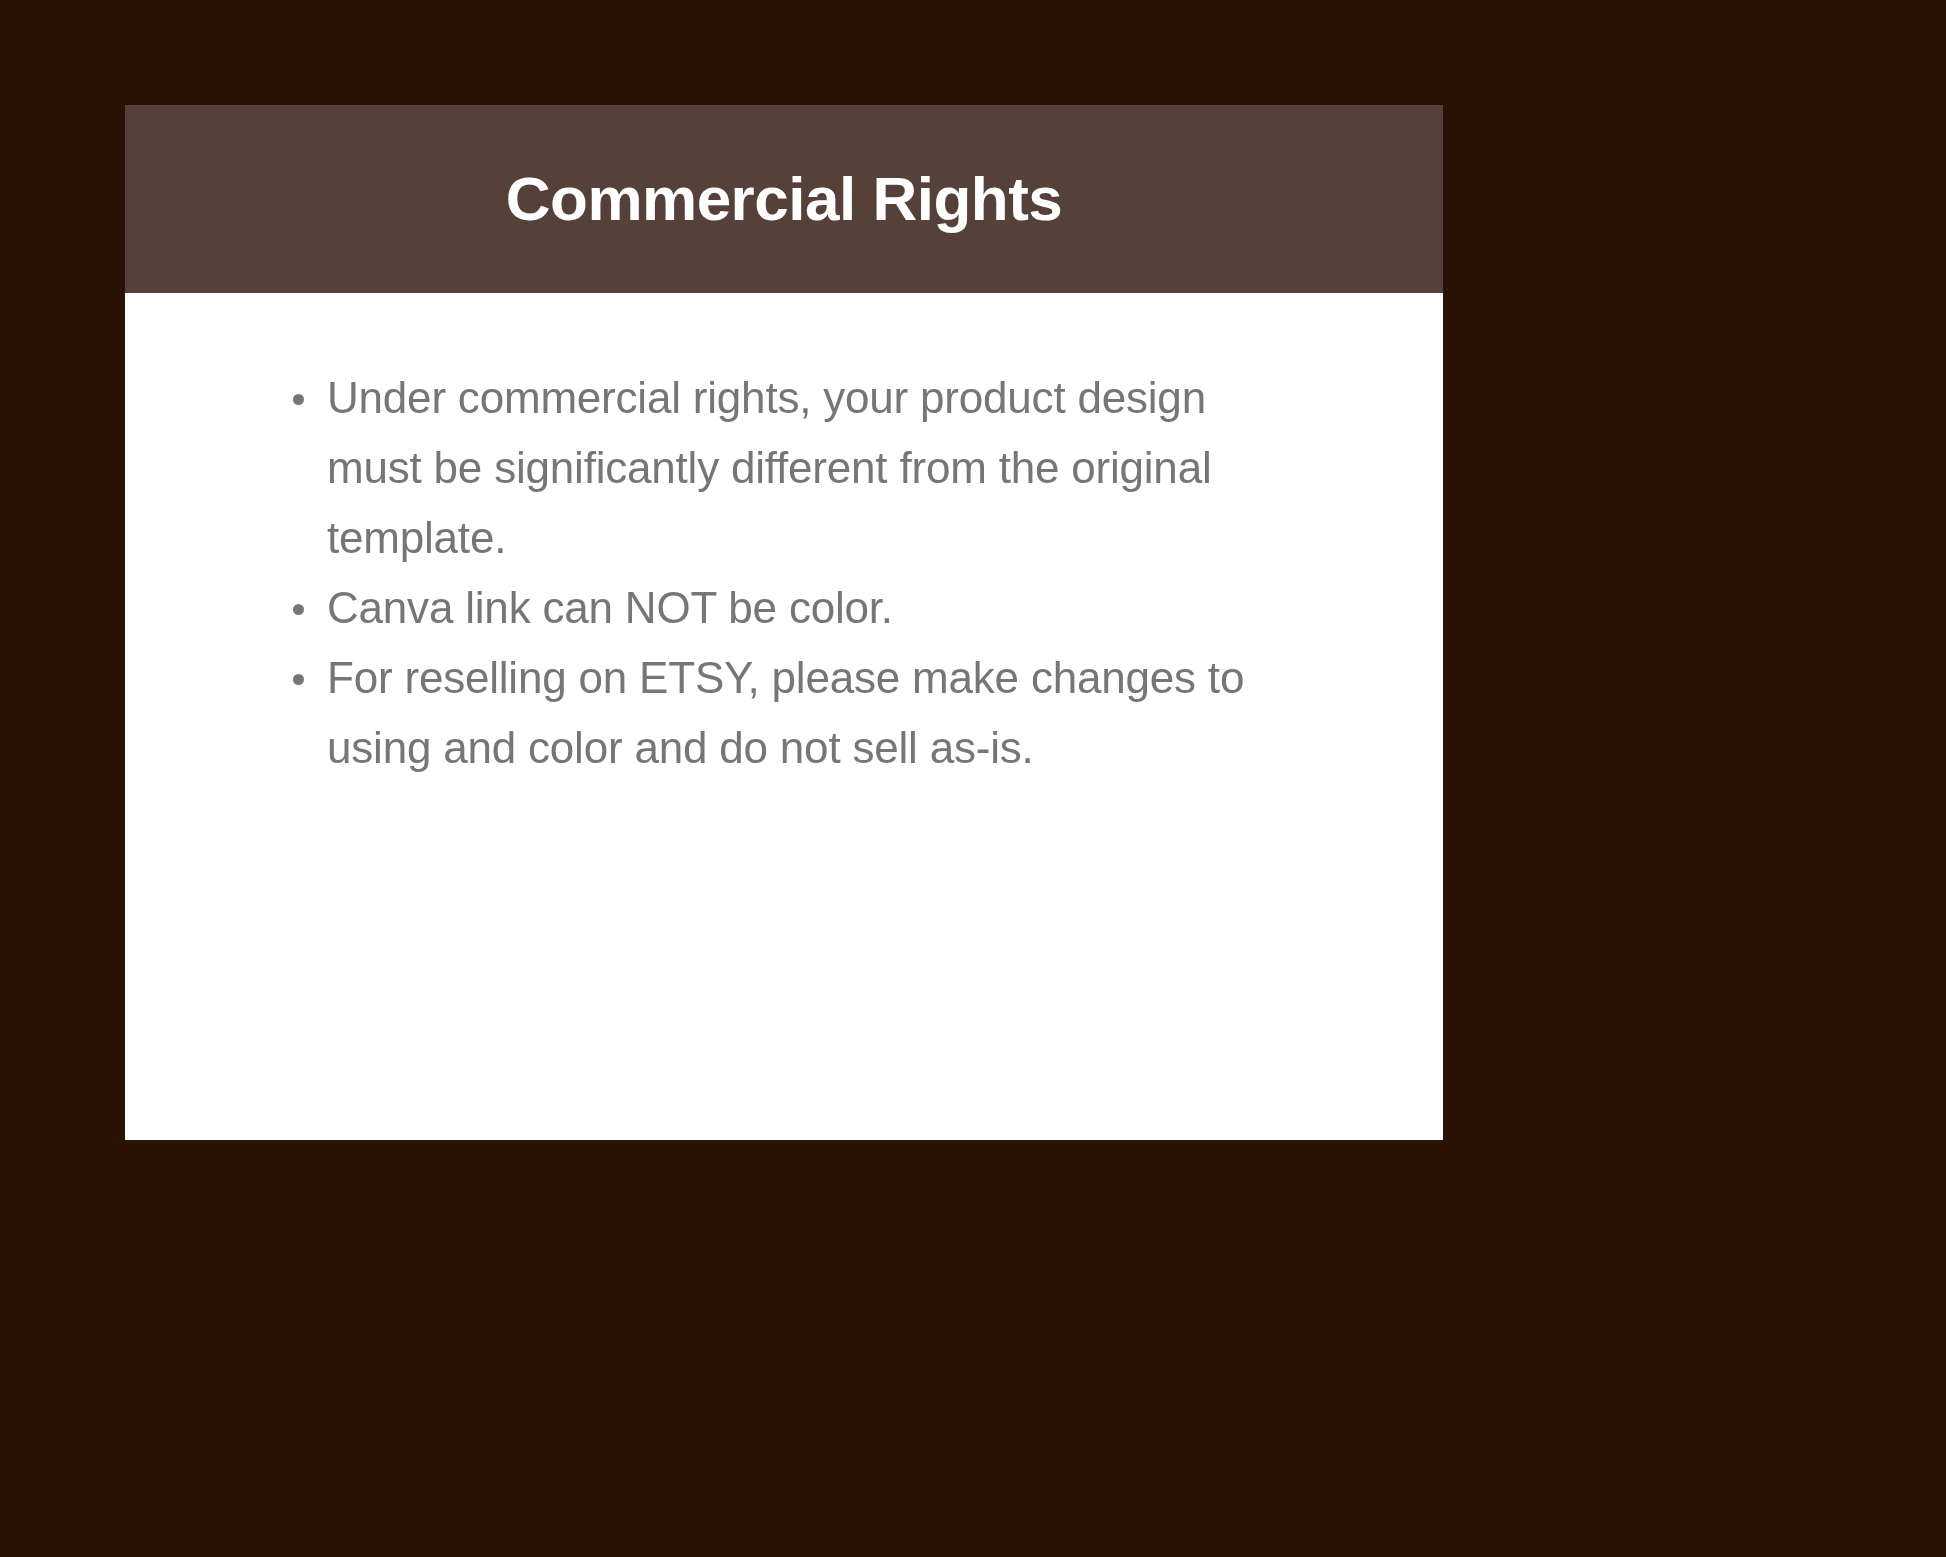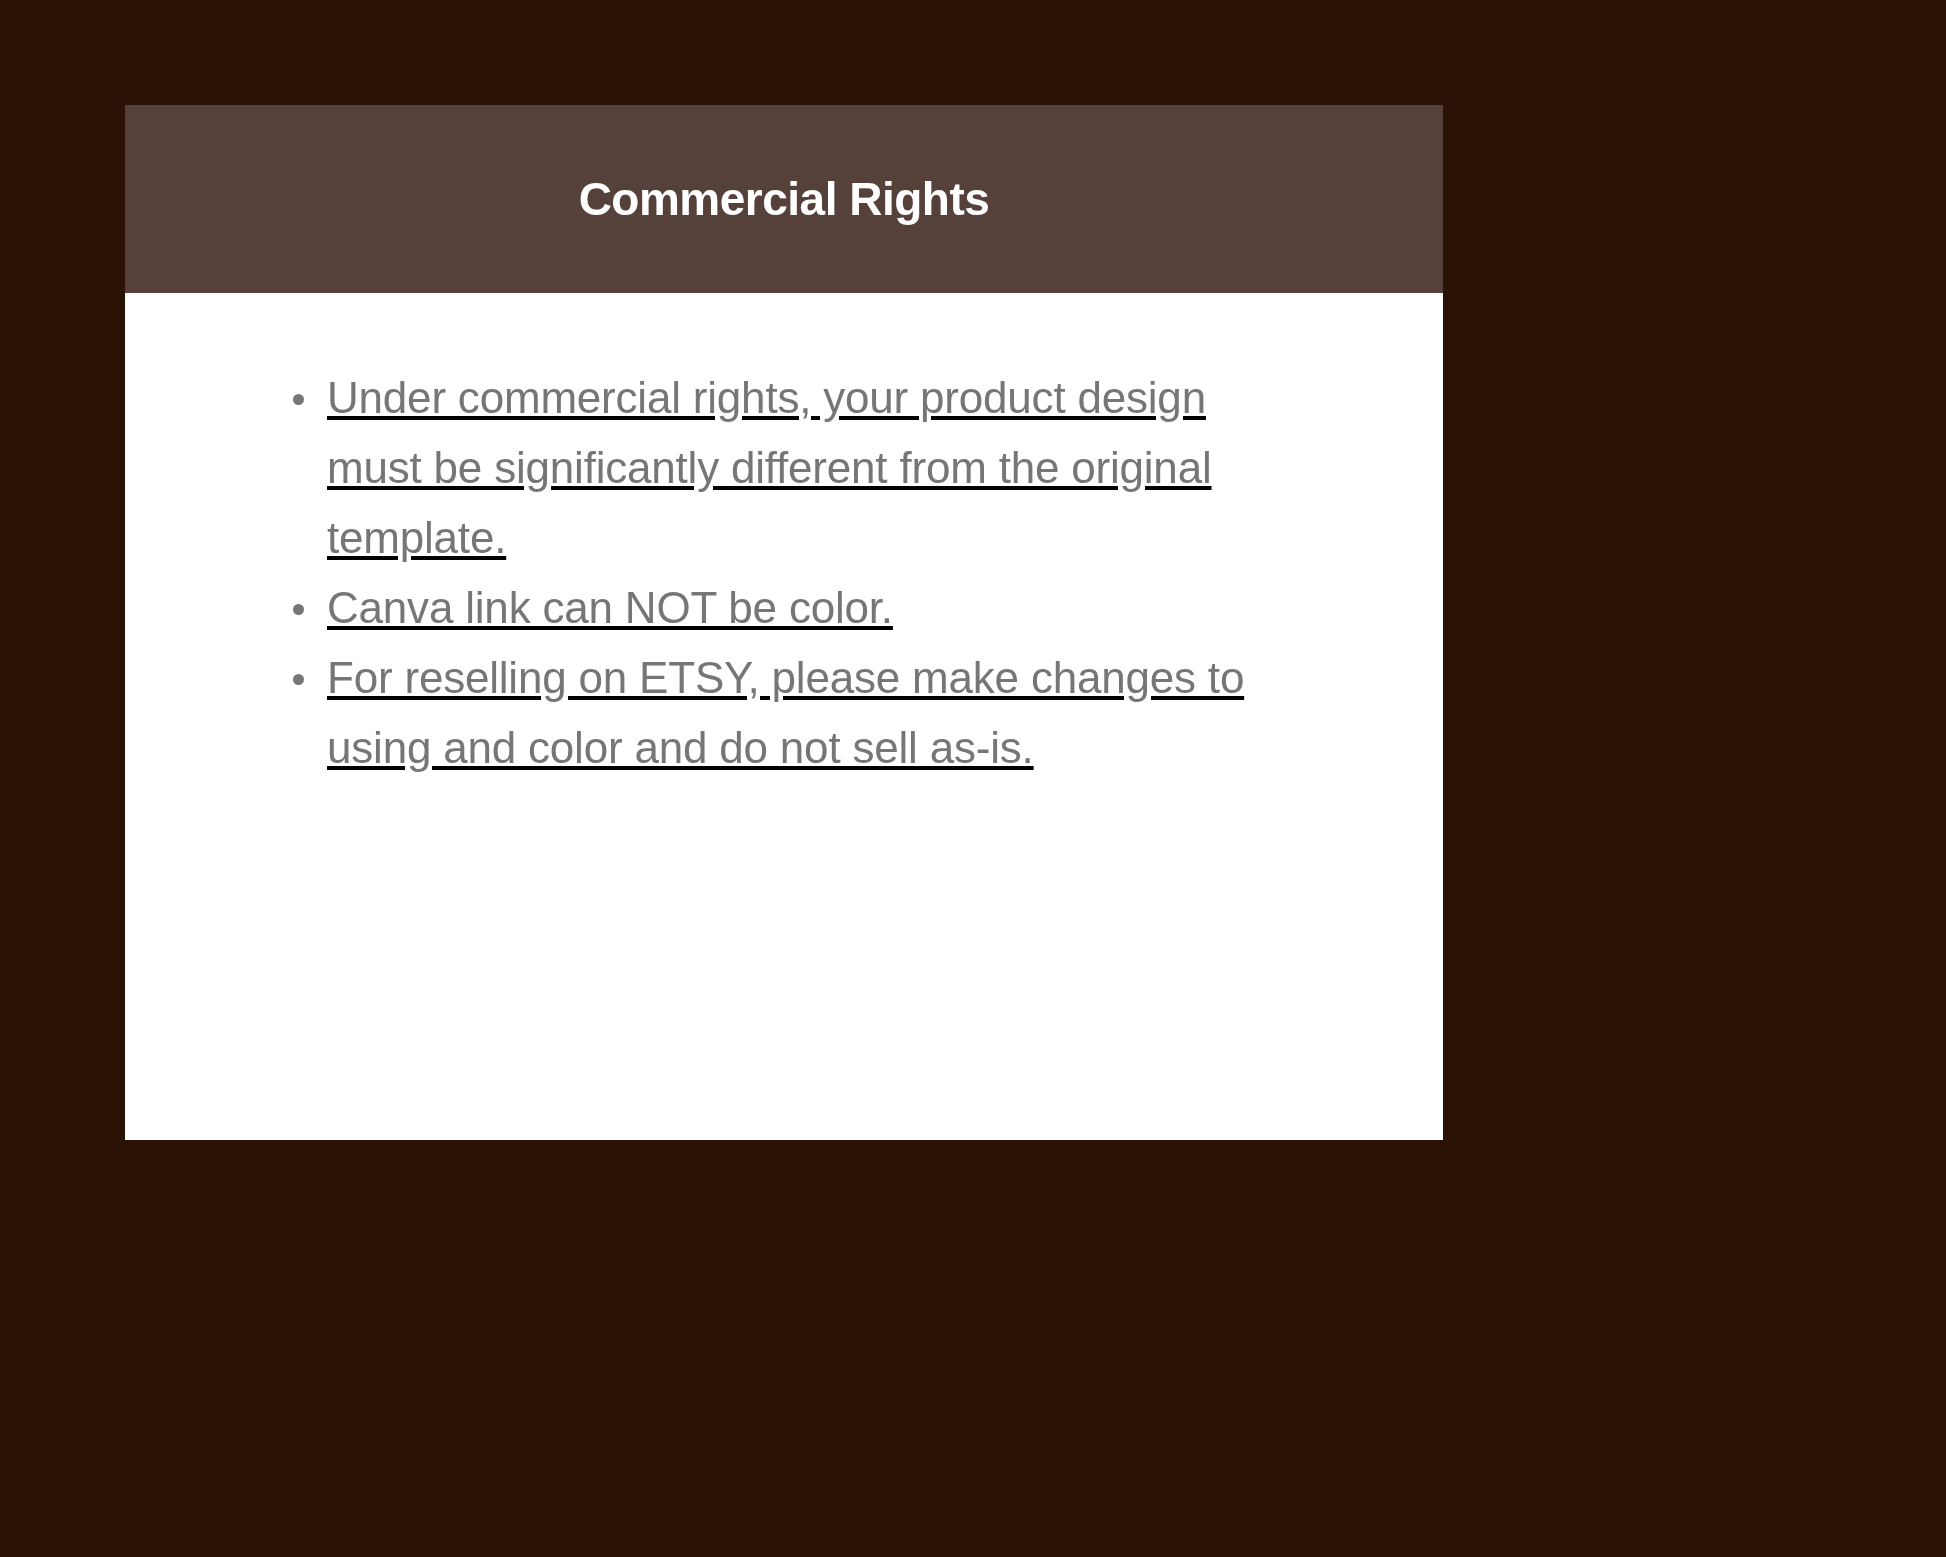--- a/index.html
+++ b/index.html
@@ -40,40 +40,39 @@
     background: #55403a;
     display: flex;
     align-items: center;
     justify-content: center;
     box-sizing: border-box;
   }
 
   #card-title {
     color: #ffffff;
     font-family: "Liberation Sans", sans-serif;
-    font-size: 46px;
+    font-size: 62px;
     font-weight: 700;
     letter-spacing: -0.5px;
     line-height: 1;
     text-align: center;
     white-space: nowrap;
     margin: 0;
   }
 
   
   #card-body {
     padding: 70px 60px 0 160px;
     box-sizing: border-box;
   }
 
   ul#bullet-list {
     margin: 0;
     padding: 0 0 0 42px;
     list-style: none;
-    text-decoration: underline;
   }
 
   ul#bullet-list > li {
     position: relative;
     color: #767676;
     font-family: "Liberation Sans", sans-serif;
     font-size: 44px;
     font-weight: 400;
     line-height: 70px;
     letter-spacing: -0.2px;

